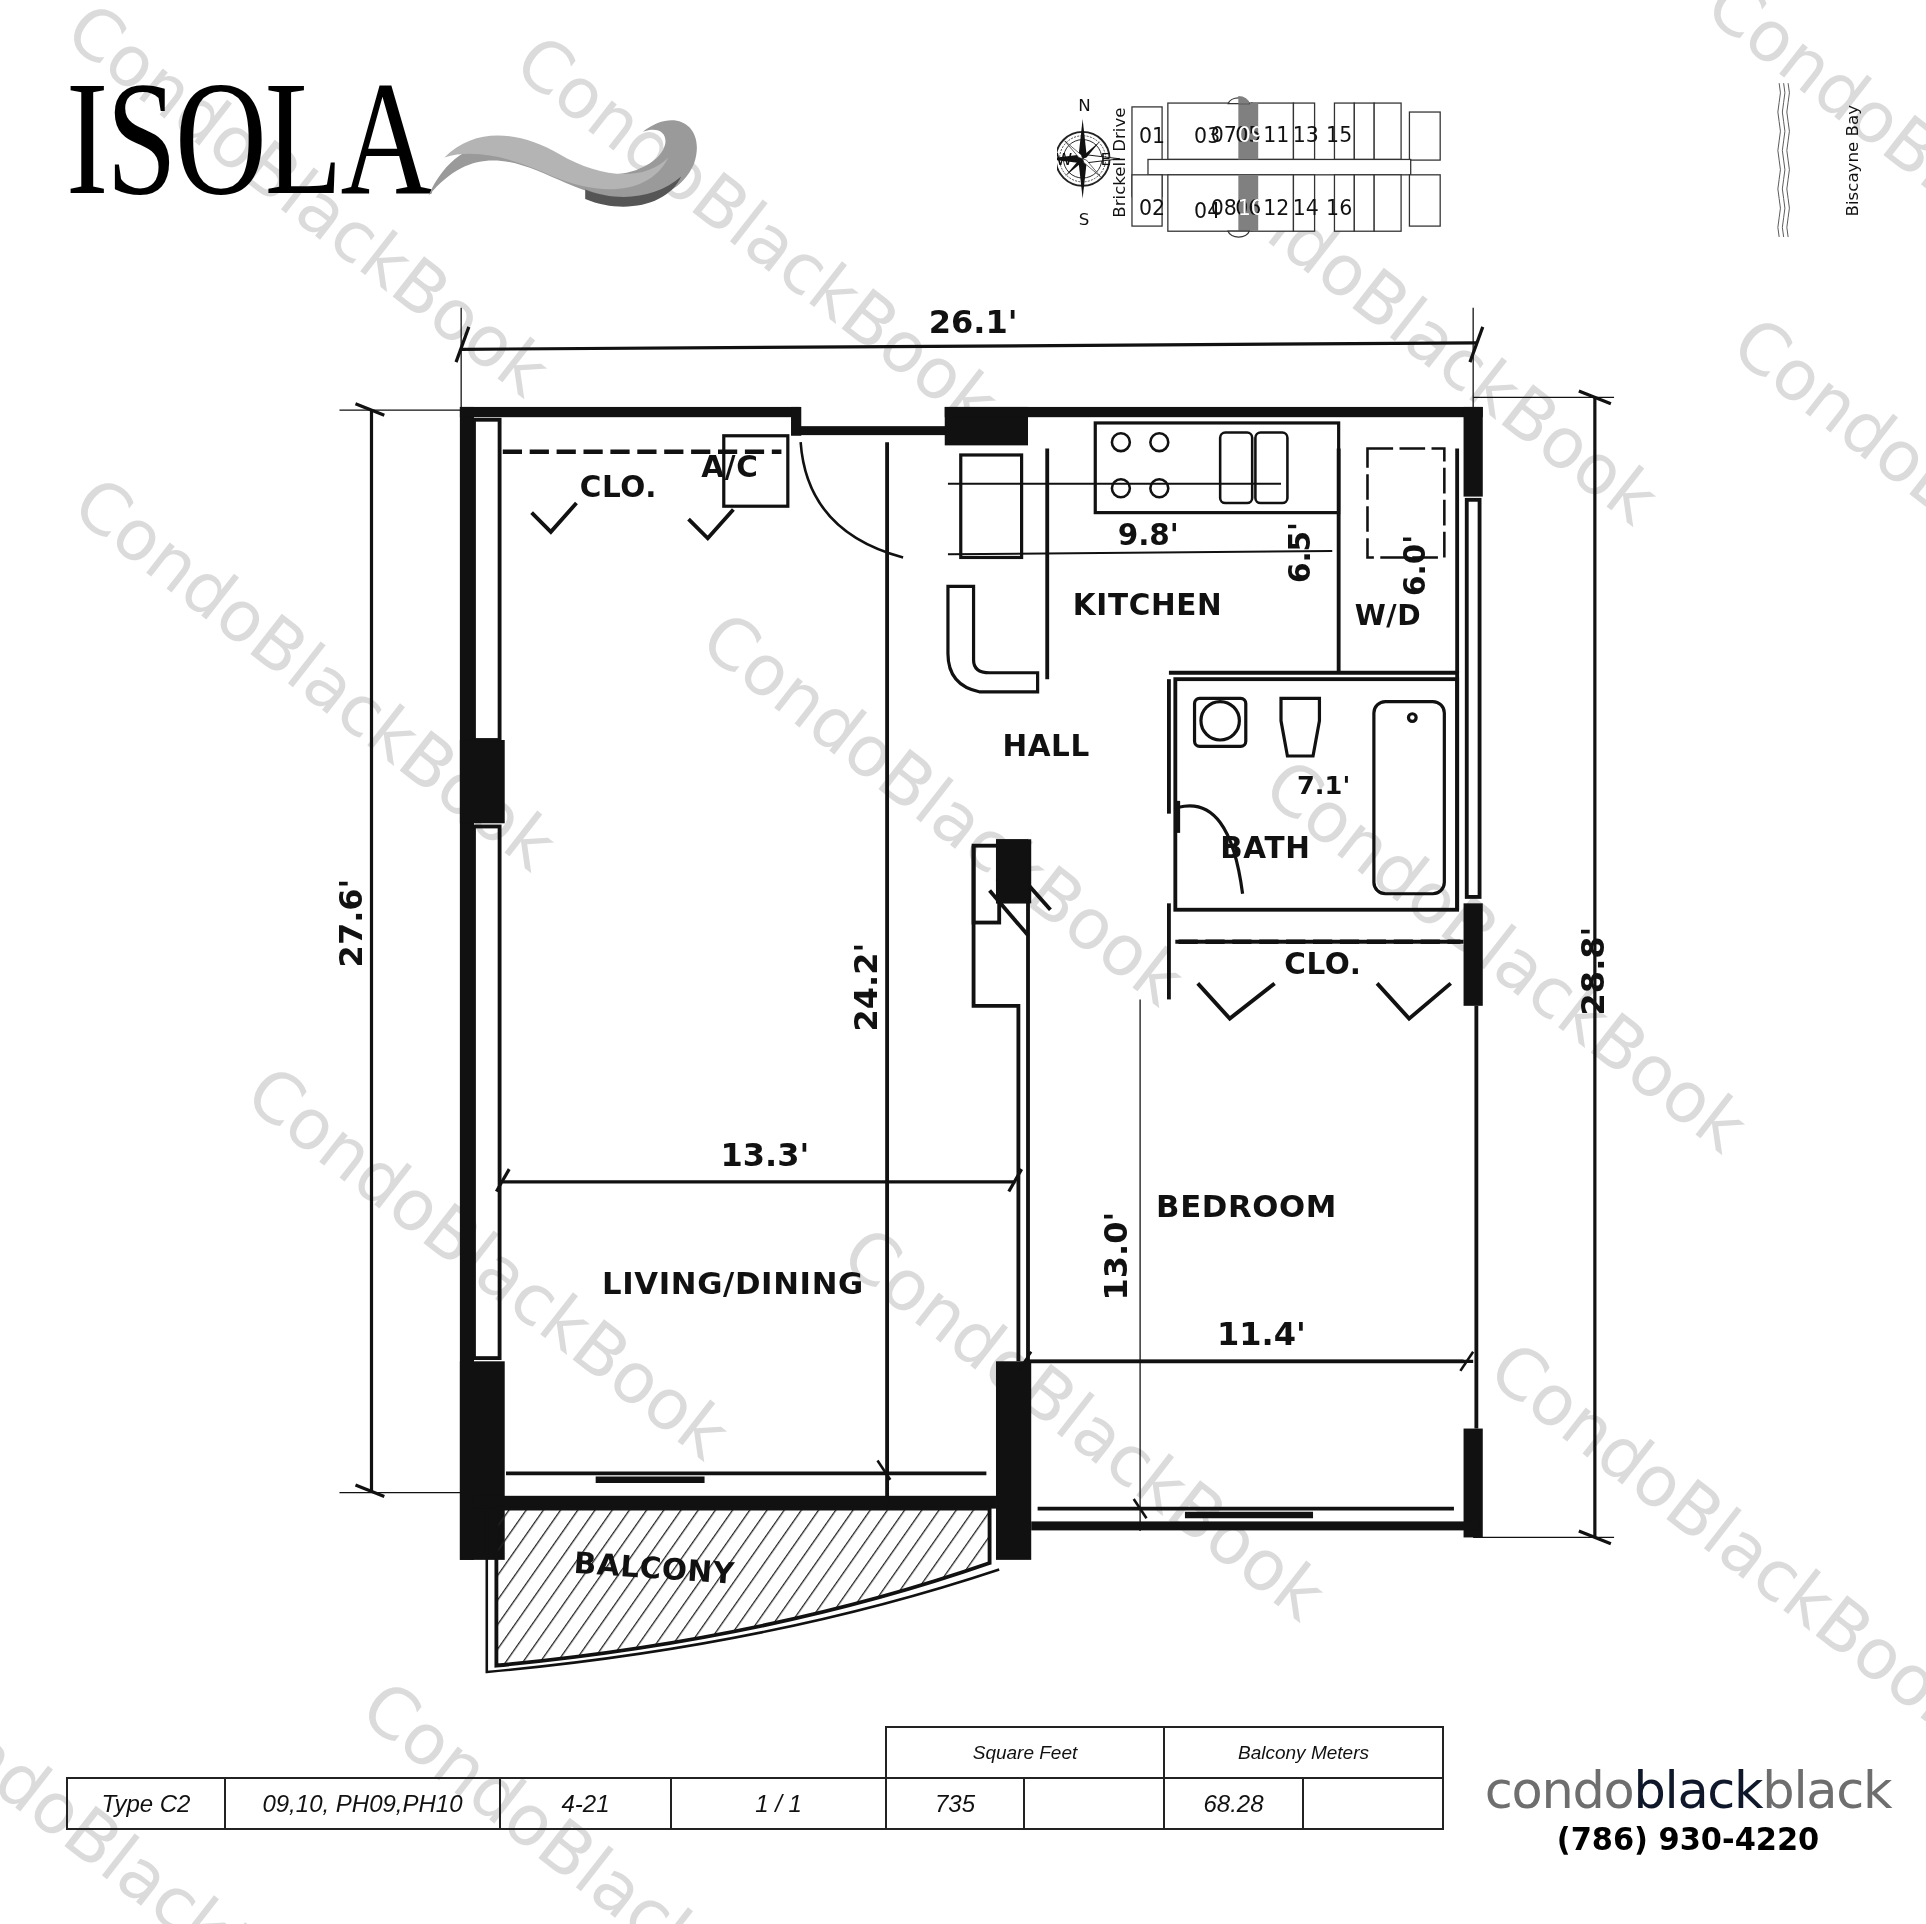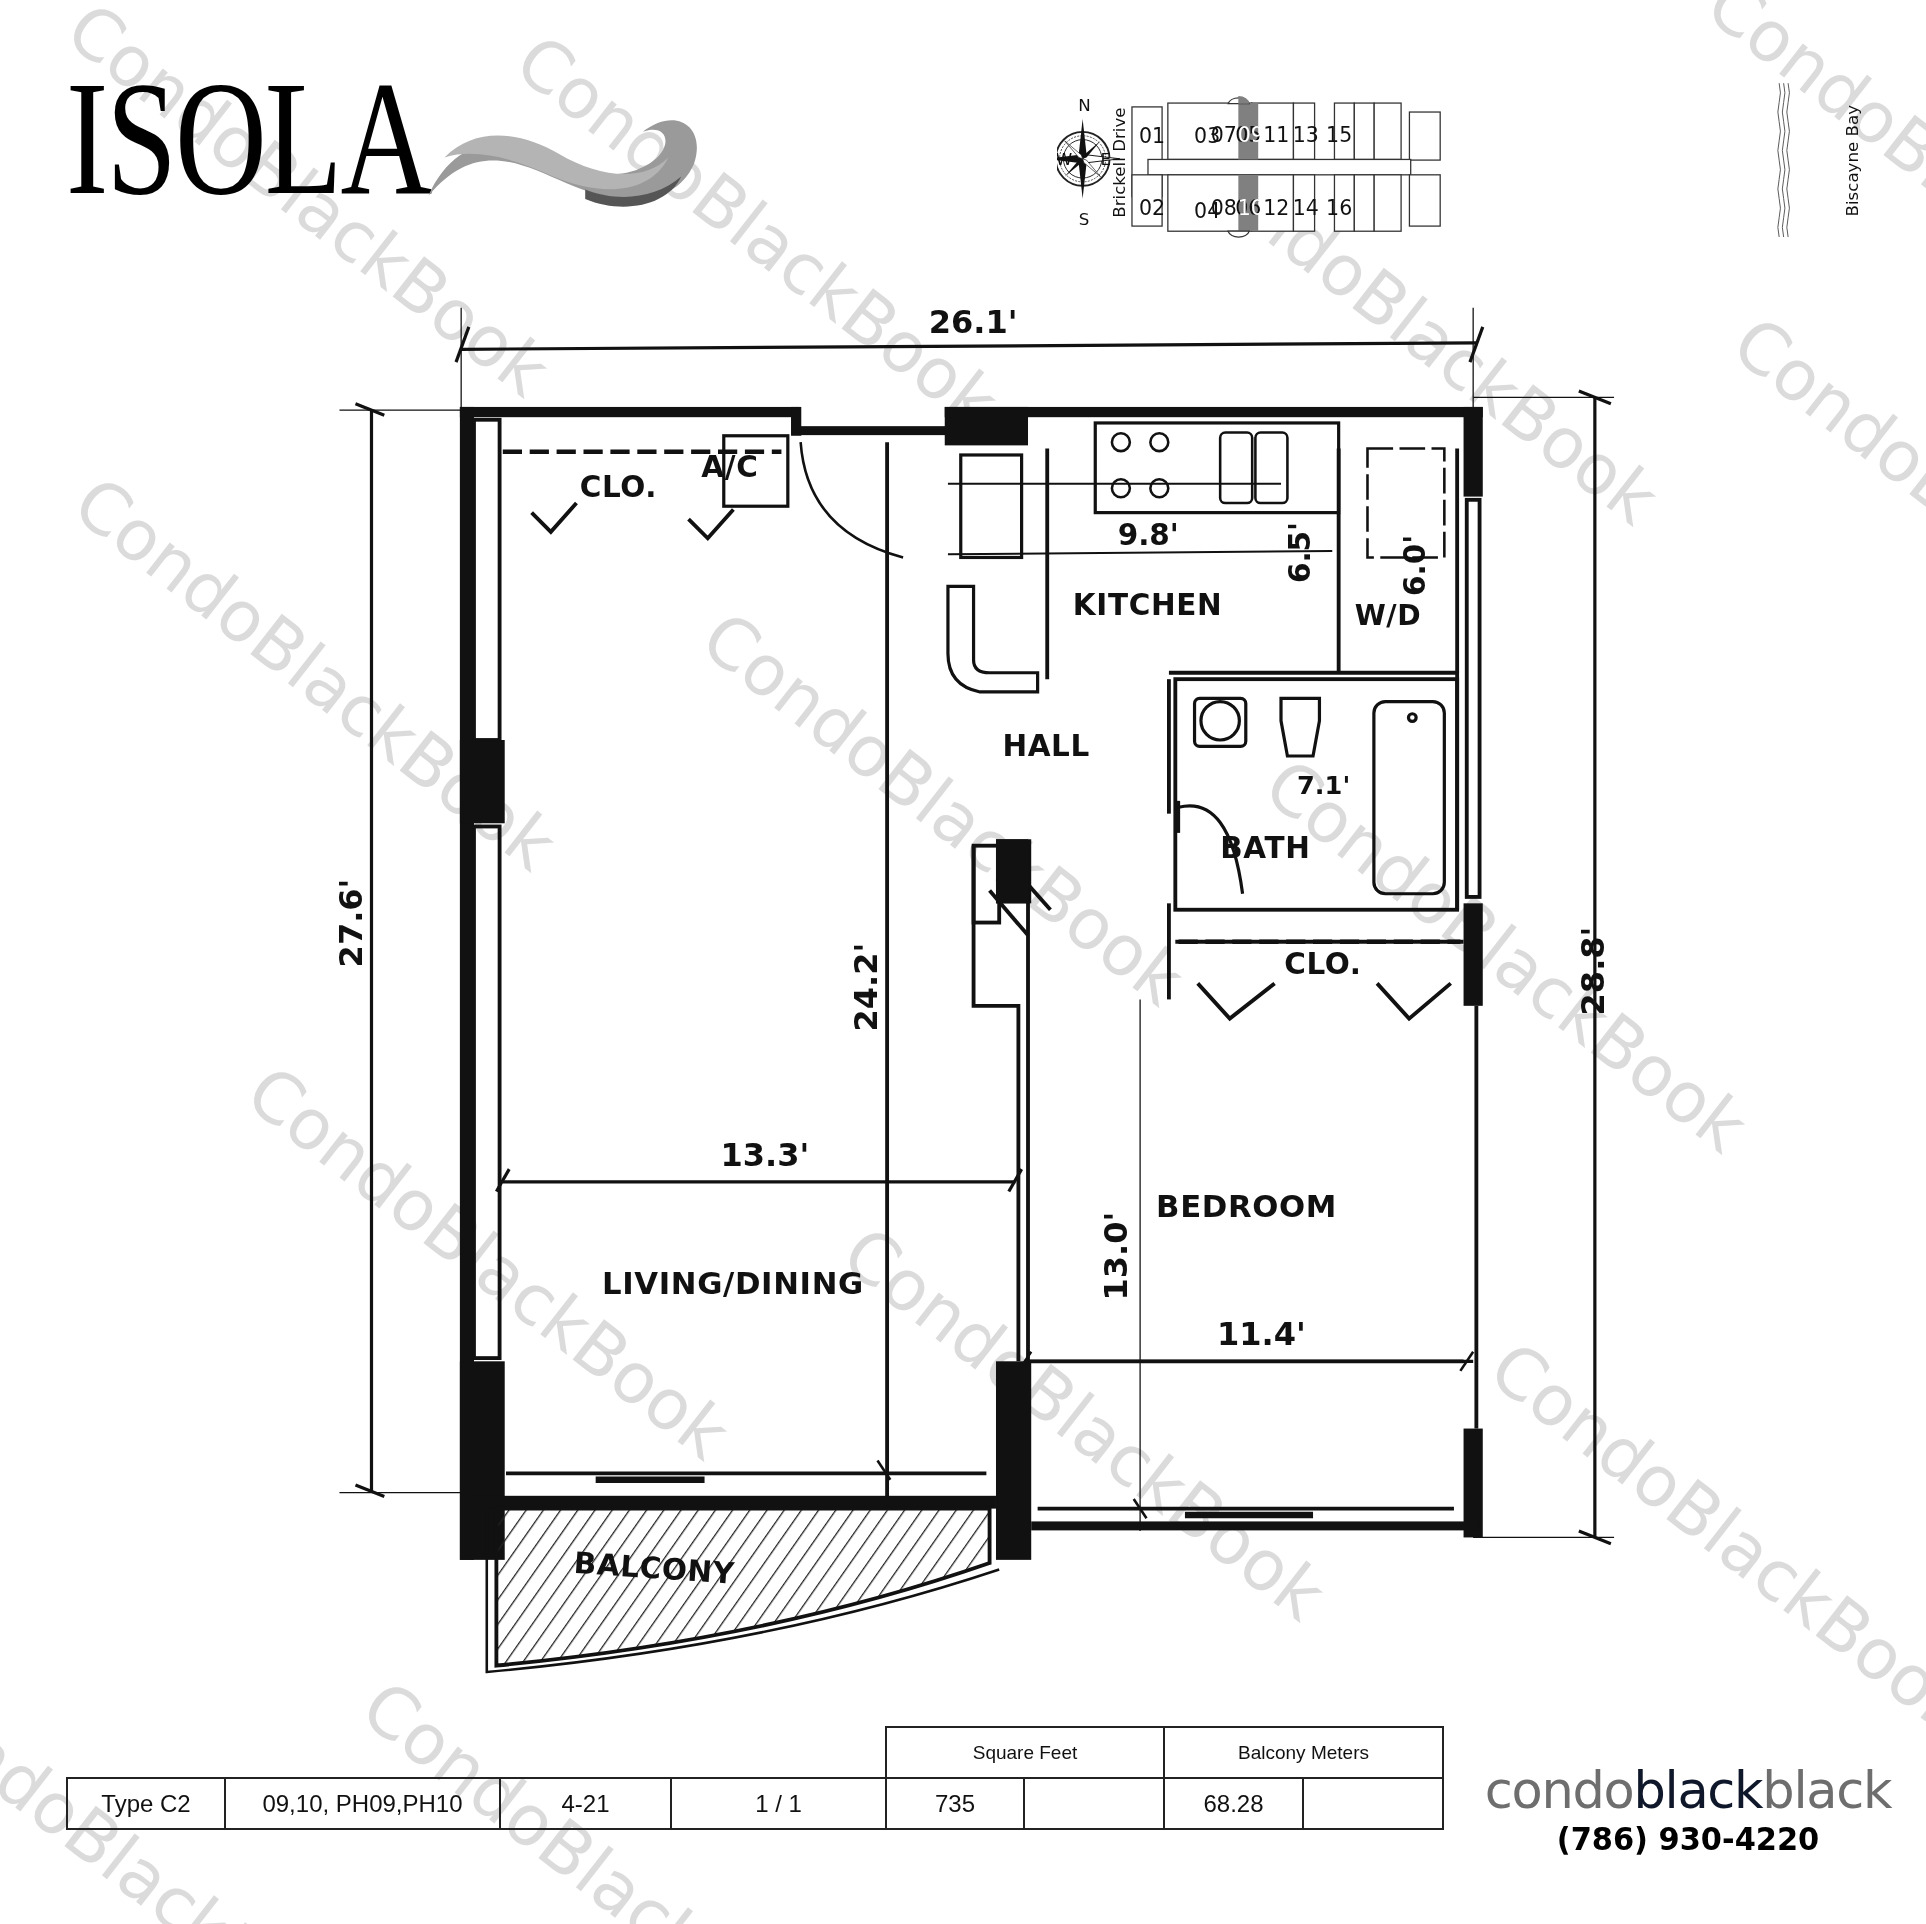--- a/index.html
+++ b/index.html
@@ -6,21 +6,21 @@
   body { width: 1926px; height: 1924px; position: relative; overflow: hidden; font-family: "Liberation Sans", sans-serif; }
   .abs { position: absolute; }
   #logo { left: 66px; top: 61px; width: 576px; height: 154px; }
   #logo-text { position: absolute; left: 0; top: 0; font-family: "Liberation Serif", serif; font-size: 163px; line-height: 154px; letter-spacing: -2.6px; color: #000; transform: scaleX(0.78); transform-origin: left top; }
   #logo-wave { position: absolute; left: 359px; top: 26px; }
   #keyplan { left: 1057px; top: 83px; width: 833px; height: 167px; }
   #plan { left: 0; top: 0; }
   .room-label { font-family: "DejaVu Sans", sans-serif; font-weight: bold; fill: #111; letter-spacing: 1px; }
   .dim-label { font-family: "DejaVu Sans", sans-serif; font-weight: bold; fill: #111; }
   #spec-table { left: 66px; top: 1726px; }
-  table.spec { border-collapse: collapse; font-family: "Liberation Sans", sans-serif; font-size: 22px; color: #111; }
+  table.spec { border-collapse: collapse; font-family: "Liberation Sans", sans-serif; font-size: 22px; color: #111; font-style: italic; }
   table.spec td { border: 2.6px solid #222; text-align: center; height: 49px; padding: 0; }
   table.spec td.blank { border: none; }
   table.spec td.hdr { font-size: 19px; }
   table.spec tr.data td { font-size: 24px; }
   #brand { left: 1467px; top: 1762px; width: 442px; text-align: center; }
   #brand-name { font-family: "DejaVu Sans", sans-serif; font-size: 51px; letter-spacing: -1.3px; line-height: 58px; }
   #brand-name .g { color: #6e6e6e; font-weight: normal; }
   #brand-name .b { color: #0f172a; font-weight: normal; }
   #brand-phone { font-family: "DejaVu Sans", sans-serif; font-weight: bold; font-size: 32px; color: #000; line-height: 38px; transform: scaleX(0.95); }
   .wm { position: absolute; font-family: "DejaVu Sans", sans-serif; font-size: 70px; color: rgba(160,160,160,0.38); white-space: nowrap; transform-origin: left top; pointer-events: none; }

